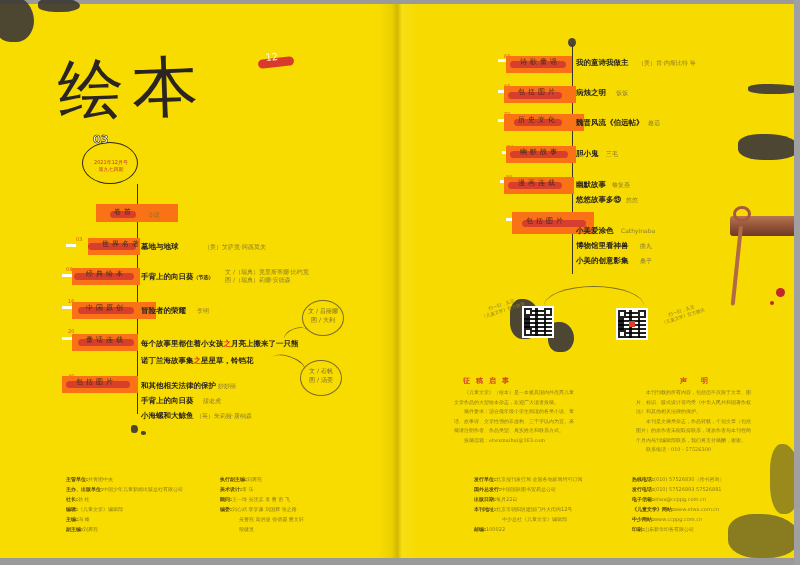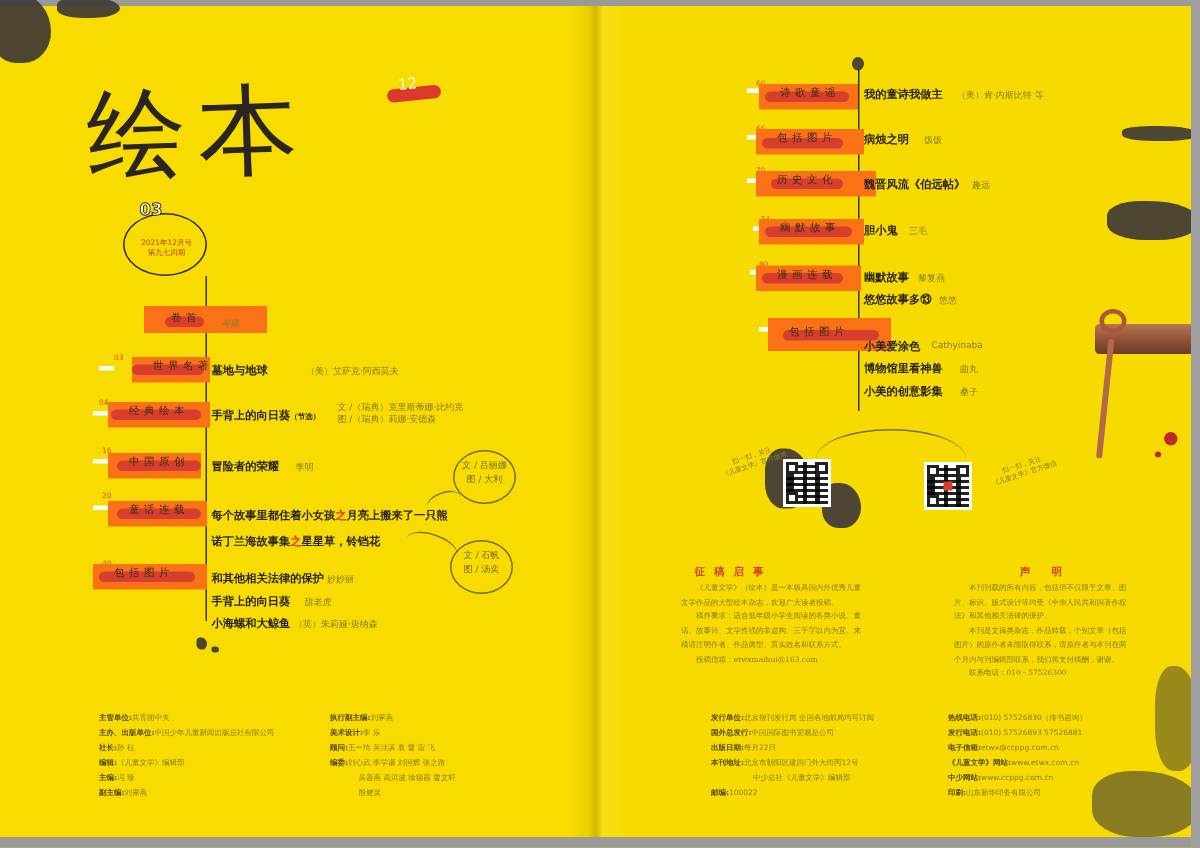--- a/index.html
+++ b/index.html
@@ -113,21 +113,21 @@
     <div class="toc-title" style="left:141px;top:268px;">
       <span>手背上的向日葵</span><span style="font-size:5px;">（节选）</span>
     </div>
     <div class="toc-author toc-author-2" style="left:225px;top:264px;">
       <div>文 /（瑞典）克里斯蒂娜·比约克</div>
       <div>图 /（瑞典）莉娜·安德森</div>
     </div>
 
     <div class="page-no" style="left:68px;top:294px;">16</div>
     <div class="page-box" style="left:62px;top:302px;"></div>
-    <div class="toc-tag" style="left:72px;top:298px;width:62px;">
+    <div class="toc-tag" style="left:72px;top:298px;width:84px;">
       <div class="tag-stroke" style="left:6px;width:56px;"></div>
       <div class="tag-scribble">中国原创</div>
     </div>
     <div class="toc-title" style="left:141px;top:302px;">冒险者的荣耀</div>
     <div class="toc-author" style="left:197px;top:303px;">李明</div>
 
     <div class="page-no" style="left:68px;top:324px;">20</div>
     <div class="page-box" style="left:62px;top:333px;"></div>
     <div class="toc-tag" style="left:72px;top:330px;width:66px;">
       <div class="tag-stroke" style="left:6px;width:56px;"></div>

